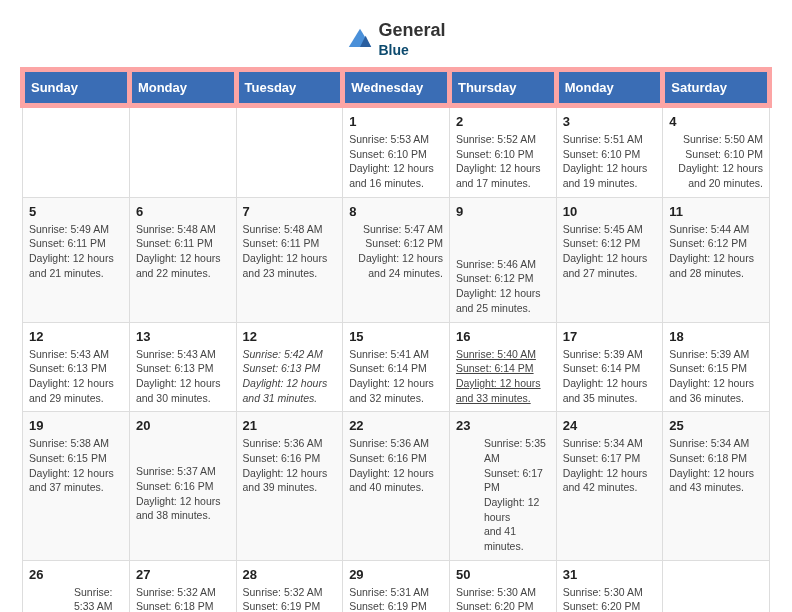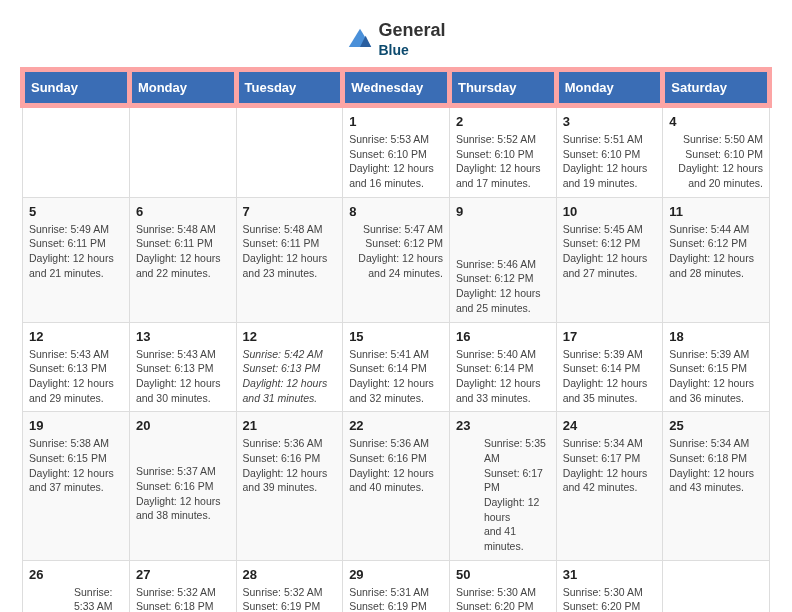--- a/index.html
+++ b/index.html
@@ -227,21 +227,21 @@
         </td>
         <td>
           <div class="day-number">15</div>
           <div class="day-info" style="white-space: pre-line;">Sunrise: 5:41 AM
 Sunset: 6:14 PM
 Daylight: 12 hours
 and 32 minutes.</div>
         </td>
         <td>
           <div class="day-number">16</div>
-          <div class="day-info" style="white-space: pre-line;">Sunrise: 5:40 AM
+          <div class="day-info" style="white-space: pre-line; text-decoration: underline;">Sunrise: 5:40 AM
 Sunset: 6:14 PM
 Daylight: 12 hours
 and 33 minutes.</div>
         </td>
         <td>
           <div class="day-number">17</div>
           <div class="day-info" style="white-space: pre-line;">Sunrise: 5:39 AM
 Sunset: 6:14 PM
 Daylight: 12 hours
 and 35 minutes.</div>

